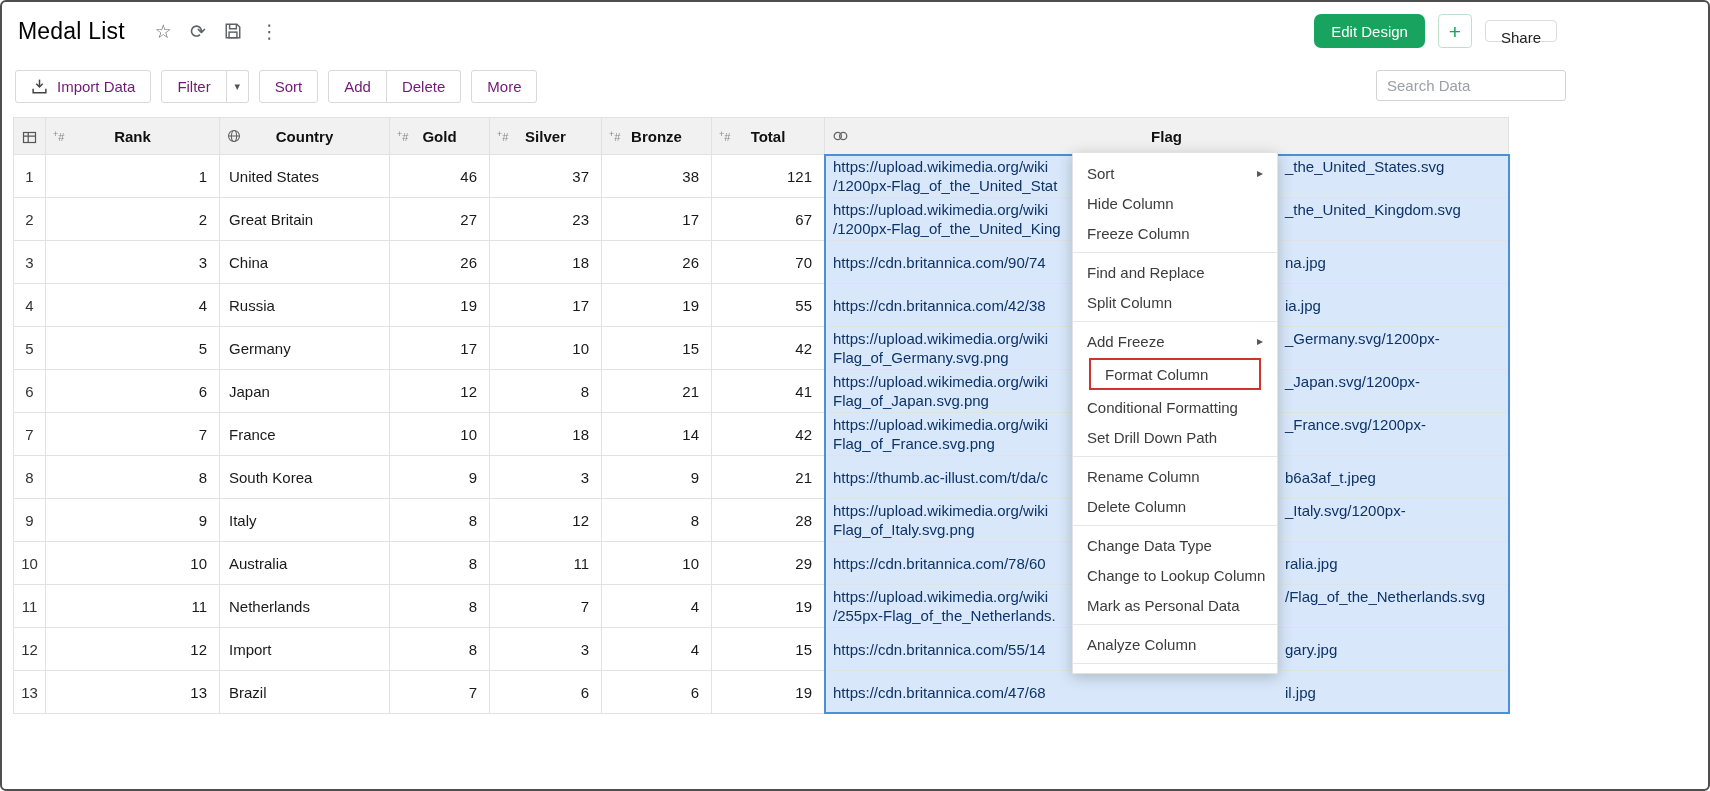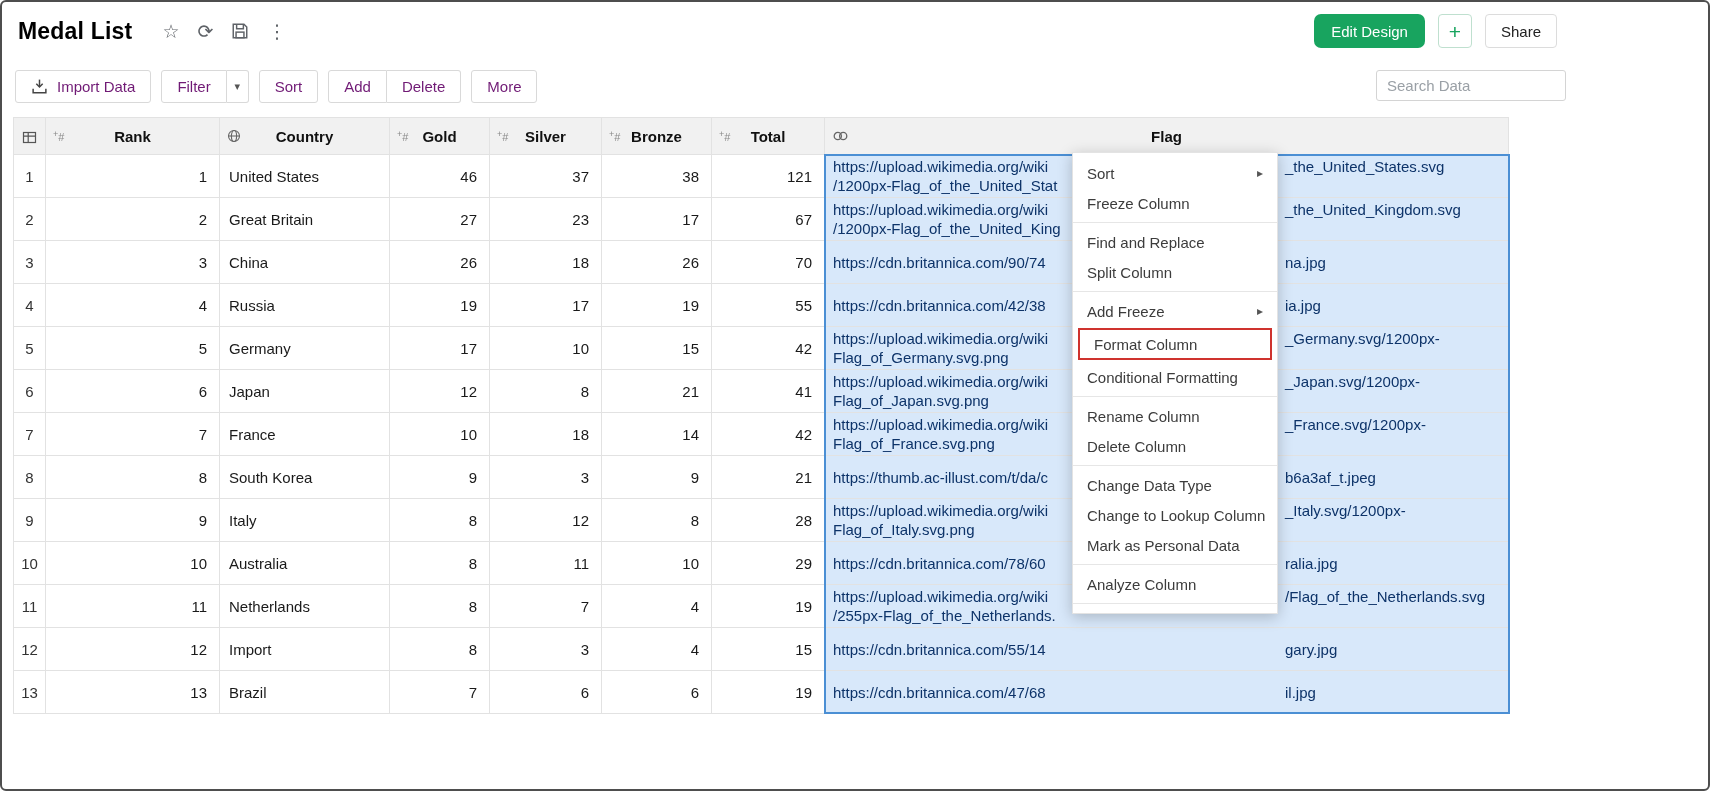--- a/index.html
+++ b/index.html
@@ -6,28 +6,28 @@
   html,body{width:1710px;height:791px}
   body{
     font-family:"Liberation Sans",sans-serif;
     background:#fff;position:relative;overflow:hidden;
     --green:#18a45f;--sel-bg:#d8e8fa;--sel-border:#4b8fd4;--red:#cf332e;--url:#0d3369;
   }
   .frame{position:absolute;inset:0;border:2px solid #4e4e4e;border-radius:6px;pointer-events:none;z-index:60}
 
   
   .topbar{position:absolute;top:0;left:0;width:100%;height:62px;display:flex;align-items:center;padding:0 18px}
-  .title{font-size:23px;font-weight:700;color:#000;letter-spacing:.2px}
+  .title{font-size:23px;font-weight:400;color:#000;letter-spacing:.2px}
   .top-icons{display:flex;align-items:center;gap:18px;margin-left:30px;color:#5f6368}
   .ticon{font-size:19px;line-height:1;cursor:pointer;display:flex;align-items:center}
   .top-right{position:absolute;right:153px;top:14px;display:flex;align-items:center;gap:13px}
   button{font-family:"Liberation Sans",sans-serif;cursor:pointer}
   .btn-green{background:var(--green);color:#fff;border:none;border-radius:7px;height:34px;padding:0 17px;font-size:15px}
   .btn-plus{width:34px;height:34px;border:1px solid #bfe0cf;color:var(--green);background:#fff;border-radius:4px;font-size:21px;line-height:1}
-  .btn-share{height:34px;padding:8px 15px;background:#fff;border:1px solid #dcdcdc;border-radius:4px;font-size:15px;color:#222}
+  .btn-share{height:22px;padding:8px 15px;background:#fff;border:1px solid #dcdcdc;border-radius:4px;font-size:15px;color:#222}
 
   
   .toolbar{position:absolute;top:62px;left:0;width:100%;height:48px;display:flex;align-items:center;padding:0 15px;gap:10px}
   .tb-btn{height:33px;border:1px solid #d9d9d9;background:#fff;border-radius:3px;font-size:15px;color:#701a75;
           padding:0 15px;display:flex;align-items:center;gap:9px}
   .split,.group{display:flex;height:33px}
   .split .tb-btn,.group .tb-btn{border-radius:0}
   .split .tb-btn:first-child,.group .tb-btn:first-child{border-radius:3px 0 0 3px}
   .split .tb-btn:last-child,.group .tb-btn:last-child{border-radius:0 3px 3px 0;border-left:none}
   .caret-btn{width:22px;padding:0;justify-content:center;color:#555;font-size:11px}
@@ -53,21 +53,21 @@
   td.flag .l2{line-height:19px;white-space:nowrap}
   td.flag .frag{position:absolute;left:452px;top:0;white-space:nowrap}
   .col-selection{position:absolute;left:824px;top:154px;width:686px;height:560px;border:2px solid var(--sel-border);
                  pointer-events:none;z-index:10}
 
   
   .ctx{position:absolute;left:1072px;top:152px;width:206px;background:#fff;border:1px solid #e3e3e3;
        box-shadow:0 3px 14px rgba(0,0,0,.22);z-index:30;padding:5px 0}
   .ctx .item{height:30px;display:flex;align-items:center;justify-content:space-between;padding:0 14px;
              font-size:15px;color:#3c3c3c;cursor:pointer;white-space:nowrap}
-  .ctx .item.hl{border:2px solid var(--red);margin:2px 5px;height:32px}
+  .ctx .item.hl{border:2px solid var(--red);margin:2px 16px;height:32px}
   .ctx .sep{border-top:1px solid #e6e6e6;margin:4px 0}
   .ctx .arrow{color:#555;font-size:12px;margin-left:8px}
 </style>
 </head>
 <body style="--green: #18a45f; --sel-bg: #d8e8fa; --sel-border: #4b8fd4; --red: #cf332e; --url: #0d3369;">
 
 <div class="topbar">
   <div class="title">Medal List</div>
   <div class="top-icons">
     <span class="ticon">☆</span>
@@ -341,40 +341,46 @@
 </table>
 
 <div class="col-selection"></div>
 
 <div class="ctx">
     <div class="item">
       <span>Sort</span>
       <span class="arrow">▸</span>
     </div>
     <div class="item">
+      <span>Hide Column</span>
+    </div>
+    <div class="item">
       <span>Freeze Column</span>
     </div>
     <div class="sep"></div>
     <div class="item">
       <span>Find and Replace</span>
     </div>
     <div class="item">
       <span>Split Column</span>
     </div>
     <div class="sep"></div>
     <div class="item">
       <span>Add Freeze</span>
       <span class="arrow">▸</span>
     </div>
     <div class="item hl">
       <span>Format Column</span>
     </div>
     <div class="item">
       <span>Conditional Formatting</span>
     </div>
+    <div class="item">
+      <span>Set Drill Down Path</span>
+    </div>
     <div class="sep"></div>
     <div class="item">
       <span>Rename Column</span>
     </div>
     <div class="item">
       <span>Delete Column</span>
     </div>
     <div class="sep"></div>
     <div class="item">
       <span>Change Data Type</span>

